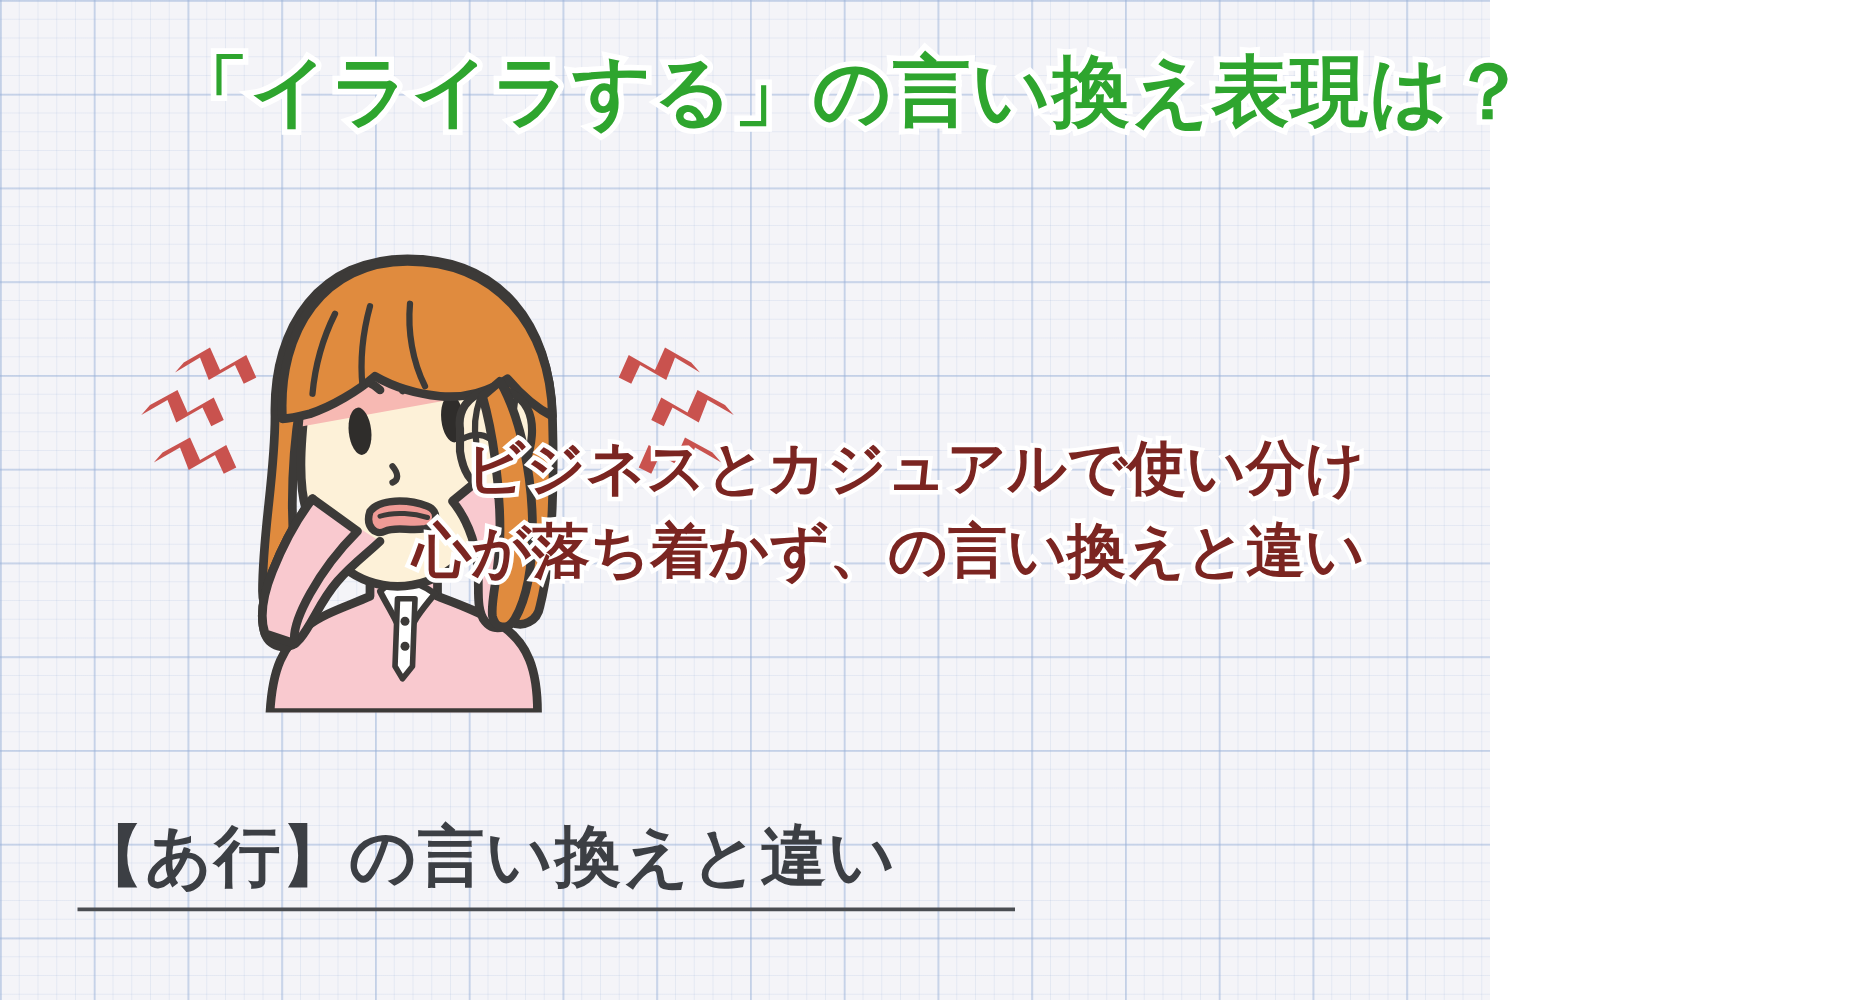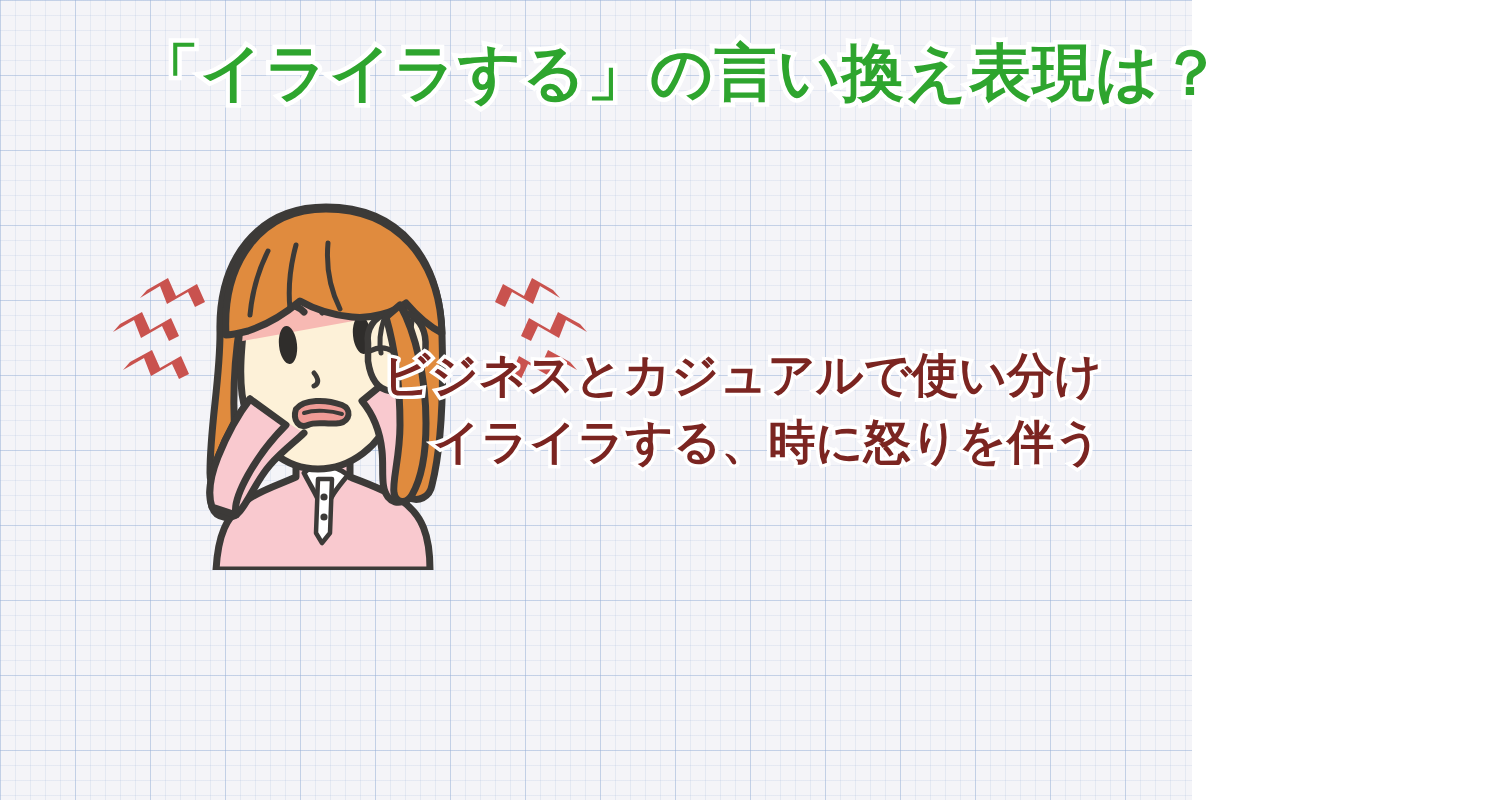--- a/index.html
+++ b/index.html
@@ -40,21 +40,21 @@
     line-height: 1.0;
     color: #2ea52e;
     -webkit-text-stroke: 9px #ffffff;
     paint-order: stroke fill;
     white-space: nowrap;
   }
 
   
   #desc {
     position: absolute;
-    right: 90px;
+    right: 100px;
     top: 342px;
     text-align: right;
     font-size: 47px;
     font-weight: bold;
     line-height: 1.42;
     color: #7b2521;
     -webkit-text-stroke: 7px #ffffff;
     paint-order: stroke fill;
     white-space: nowrap;
   }
@@ -200,17 +200,21 @@
       </g>
 
       <path d="M300,120 C316,148 326,194 326,238 C326,272 320,296 312,310
                C306,320 296,318 294,308 C292,296 300,272 300,240
                C300,200 294,160 286,132 Z" fill="#e08b3e" stroke="#3c3a38" stroke-width="7" stroke-linejoin="round"></path>
     </svg>
   </div>
 
   <div id="desc">
     <span class="desc-line">ビジネスとカジュアルで使い分け</span>
-    <span class="desc-line">イライラする、時に怒りを伴う</span>
+    <span class="desc-line">心が落ち着かず、の言い換えと違い</span>
   </div>
 
+  <div id="footer">
+    <div id="footer-text">【あ行】の言い換えと違い</div>
+    <div id="footer-rule"></div>
+  </div>
 
 </div>
 
 </body></html>

